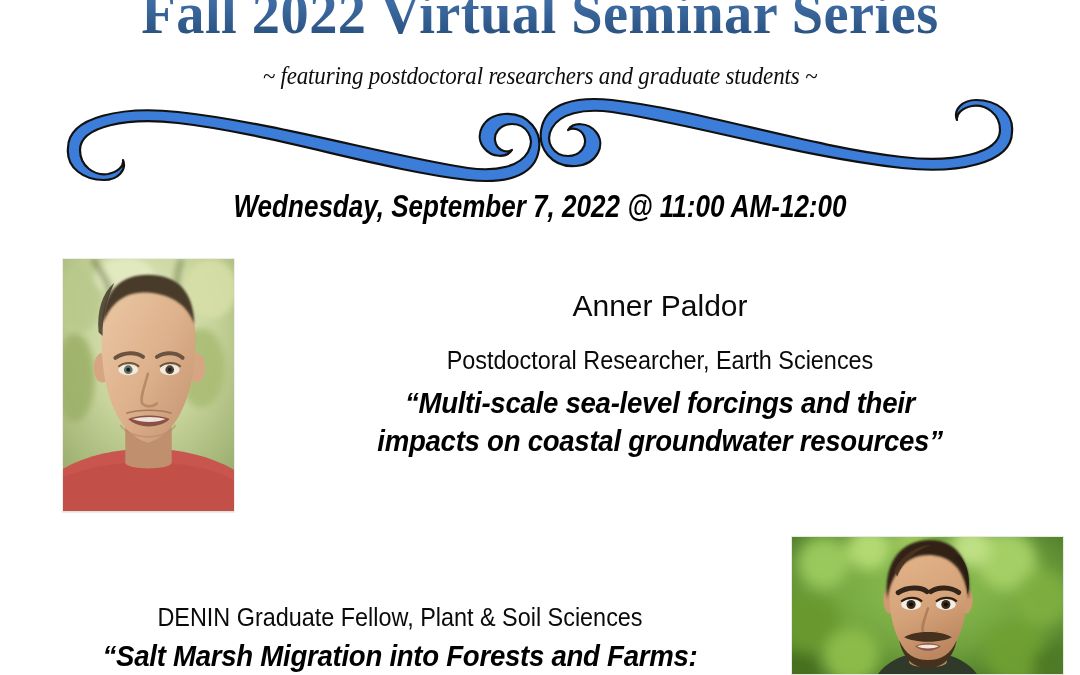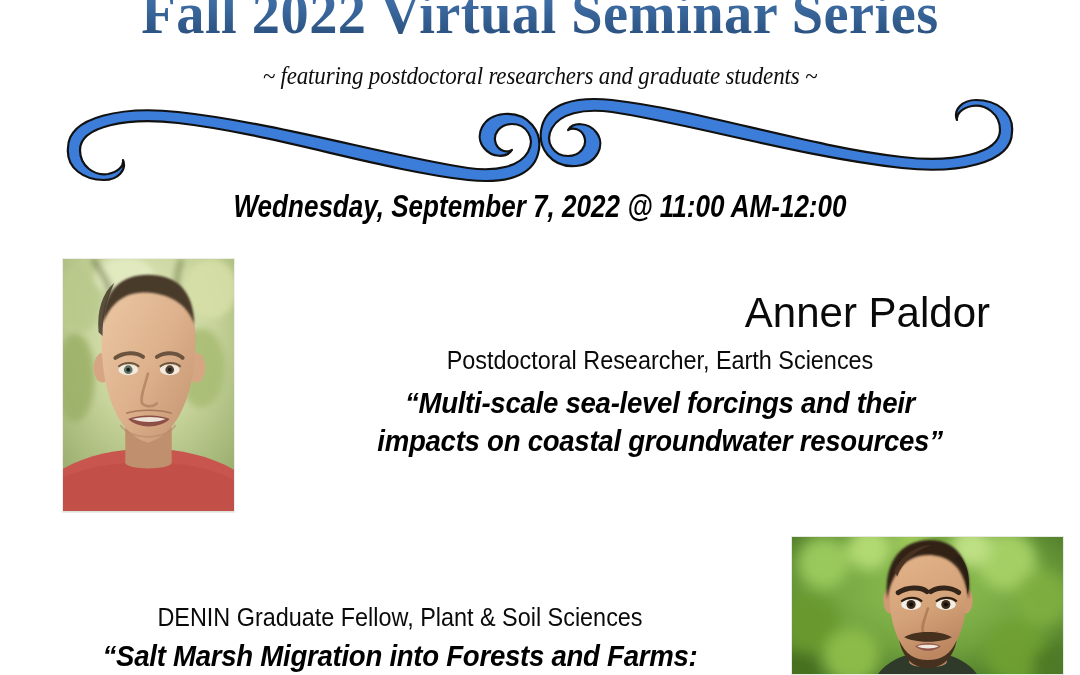--- a/index.html
+++ b/index.html
@@ -114,24 +114,24 @@
     top: 536px;
     width: 273px;
     height: 139px;
     border: 1px solid #e7eae2;
     box-sizing: border-box;
   }
 
   
   .speaker-name {
     position: absolute;
-    text-align: right;
+    text-align: center;
     font-family: "Liberation Sans", sans-serif;
     font-weight: normal;
-    font-size: 42px;
+    font-size: 30px;
     line-height: 1.08;
     color: #0a0a0a;
     white-space: nowrap;
   }
   .speaker-affil {
     position: absolute;
     text-align: center;
     font-family: "Liberation Sans", sans-serif;
     font-weight: normal;
     font-size: 26px;

